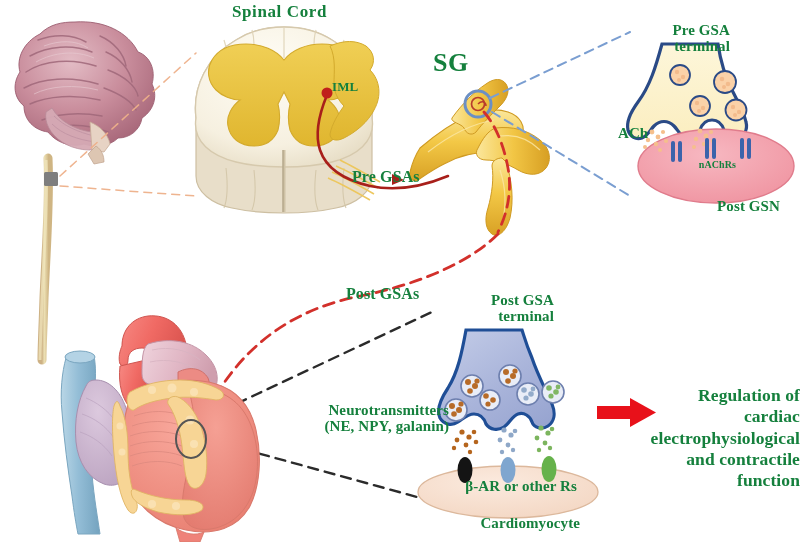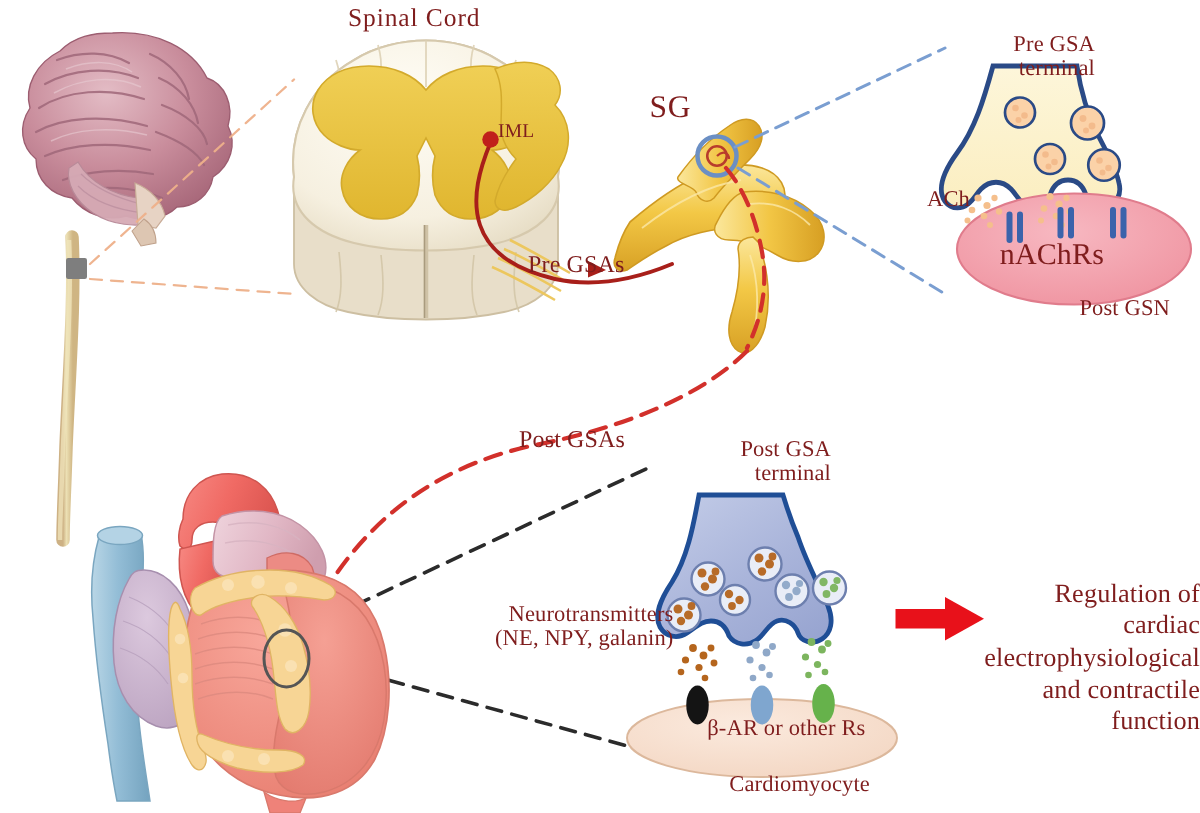--- a/index.html
+++ b/index.html
@@ -14,35 +14,35 @@
     width: 800px; height: 542px;
     background: #ffffff;
   }
   #figure svg.layer {
     position: absolute; left: 0; top: 0;
     width: 800px; height: 542px;
   }
   .lbl {
     position: absolute;
     font-family: "Liberation Serif", "DejaVu Serif", serif;
-    font-weight: normal;
-    color: #7f1d1d;
+    font-weight: bold;
+    color: #15803d;
     white-space: nowrap;
     line-height: 1.08;
     letter-spacing: 0.1px;
   }
   .lbl.ctr { text-align: right; }
   #label-spinal-cord { left: 232px; top: 3px;  font-size: 17px; letter-spacing: 0.6px; }
   #label-iml         { left: 332px; top: 80px; font-size: 13px; }
-  #label-sg          { left: 433px; top: 60px; font-size: 21px; letter-spacing: 0.5px; }
+  #label-sg          { left: 433px; top: 49px; font-size: 26px; letter-spacing: 0.5px; }
   #label-pre-gsas    { left: 352px; top: 168px; font-size: 16px; }
   #label-post-gsas   { left: 346px; top: 285px; font-size: 16px; }
   #label-pre-gsa-terminal  { left: 670px; top: 22px; font-size: 15px; width: 120px; margin-left: -60px; }
   #label-ach         { left: 618px; top: 125px; font-size: 15px; }
-  #label-nachrs      { left: 676px; top: 160px; font-size: 20px; width: 120px; margin-left: -60px; }
+  #label-nachrs      { left: 676px; top: 160px; font-size: 10px; width: 120px; margin-left: -60px; }
   #label-post-gsn    { left: 715px; top: 198px; font-size: 15px; width: 130px; margin-left: -65px; }
   #label-post-gsa-terminal { left: 489px; top: 292px; font-size: 15px; width: 130px; margin-left: -65px; }
   #label-neurotransmitters { left: 361px; top: 402px; font-size: 15px; width: 175px; margin-left: -87px; }
   #label-bar         { left: 497px; top: 478px; font-size: 15px; width: 160px; margin-left: -80px; }
   #label-cardiomyocyte { left: 500px; top: 515px; font-size: 15px; width: 160px; margin-left: -80px; }
   #label-regulation  {
     left: 705px; top: 385px; font-size: 17.5px;
     width: 190px; margin-left: -95px;
     line-height: 1.22;
   }

